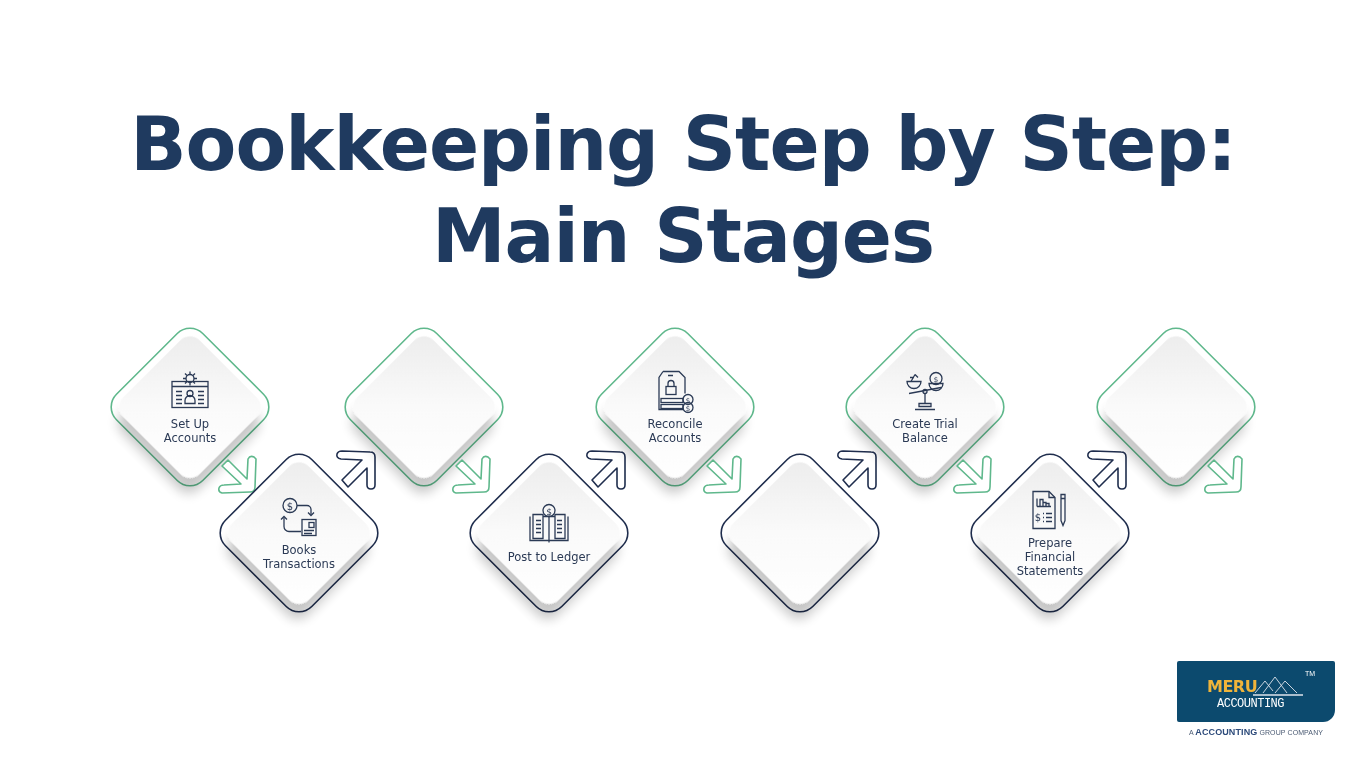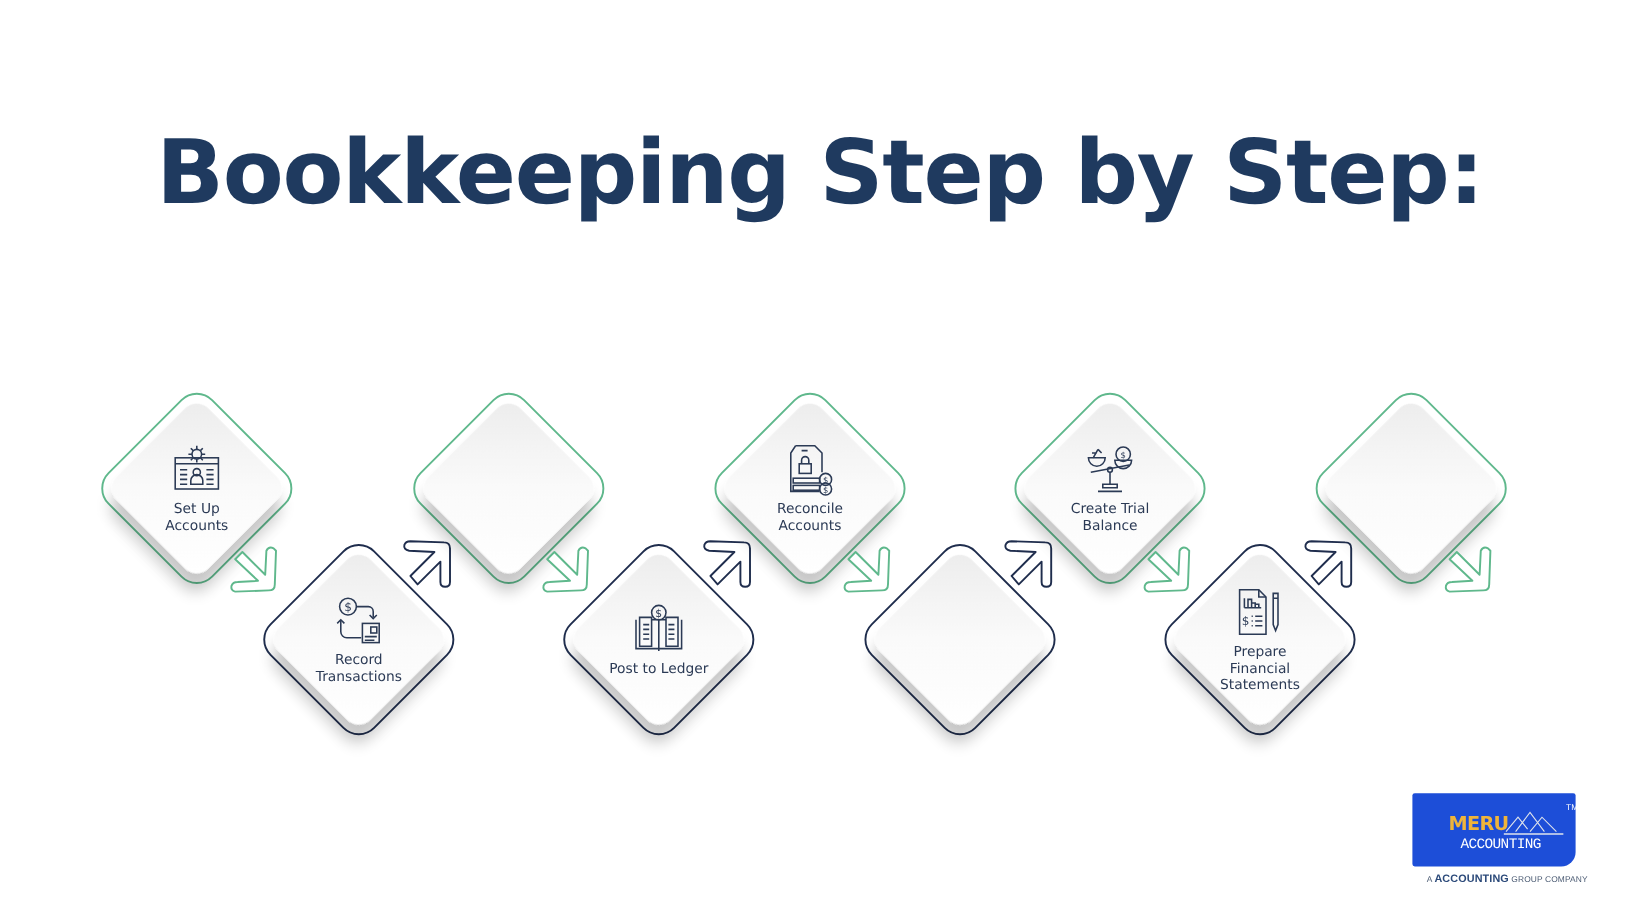--- a/index.html
+++ b/index.html
@@ -24,22 +24,22 @@
     width:120px; text-align:center;
     display:flex; flex-direction:column; align-items:center;
   }
   .stage .icon { width:44px; height:44px; margin-bottom:3px; }
   .stage .label {
     color:#2b3a55; font-size:11.5px; line-height:14px;
     font-family:"DejaVu Sans", sans-serif; font-weight:normal;
     white-space:pre-line;
   }
   .logo {
-    position:absolute; left:1177px; top:661px; width:136px; height:61px;
-    background:#1d4ed8; border-radius:2px 2px 12px 2px;
+    position:absolute; left:1177px; top:661px; width:158px; height:61px;
+    background:#0c4a6e; border-radius:2px 2px 12px 2px;
   }
   .logo .meru {
     position:absolute; left:30px; top:16px; color:#f0b43a;
     font-family:"DejaVu Sans", sans-serif; font-weight:bold; font-size:16px; letter-spacing:-0.5px;
   }
   .logo .acct {
     position:absolute; left:40px; top:36px; color:#ffffff;
     font-family:Liberation Mono, monospace; font-size:12px; letter-spacing:-0.5px;
   }
   .logo .tm {
@@ -50,20 +50,21 @@
     position:absolute; left:1177px; top:727px; width:158px; text-align:center;
     font-size:7px; color:#4b5b73; letter-spacing:0.1px;
   }
   .tagline .brand { font-size:9px; color:#2c4a7a; font-weight:bold; }
 </style>
 </head>
 <body>
 
 <div class="title">
   <span class="line">Bookkeeping Step by Step:</span>
+  <span class="line">Main Stages</span>
 </div>
 
 <svg width="0" height="0" style="position:absolute">
   <defs>
     <filter id="dshadow" x="-30%" y="-30%" width="170%" height="170%">
       <feGaussianBlur in="SourceAlpha" stdDeviation="6"></feGaussianBlur>
       <feOffset dx="10" dy="12"></feOffset>
       <feComponentTransfer>
           <feFuncA type="linear" slope="0.22"></feFuncA>
         </feComponentTransfer>
@@ -73,21 +74,21 @@
         </feMerge>
     </filter>
     <linearGradient id="faceGrad" x1="0" y1="0" x2="1" y2="1">
       <stop offset="0" stop-color="#ececec"></stop>
       <stop offset="0.5" stop-color="#fafafa"></stop>
       <stop offset="1" stop-color="#ffffff"></stop>
     </linearGradient>
   </defs>
 </svg>
 
-<div class="stage" style="left:44px; top:287px;">
+<div class="stage" style="left:70px; top:287px;">
   <svg class="shape" viewBox="0 0 240 240">
     <rect x="59" y="59" width="122" height="122" rx="18" transform="rotate(45 120 120)" fill="#fff" stroke="#5fb88c" stroke-width="1.6"></rect>
     <rect x="66" y="66" width="108" height="108" rx="14" transform="rotate(45 120 120)" fill="url(#faceGrad)" filter="url(#dshadow)"></rect>
     <g fill="#fff" stroke="#5fb88c" stroke-width="1.6" stroke-linejoin="round">
       <path d="M158 173 L177 192 L178 172 Q180 168 184 170 L186 172 L185 200 Q185 205 180 205 L152 206 Q148 205 149 201 Q150 198 154 198 L171 197 L152 179 Z"></path>
     </g>
   </svg>
   <div class="content">
     <svg class="icon" viewBox="0 0 44 44" fill="none" stroke="#2b3a55" stroke-width="1.3">
       <rect x="4" y="12" width="36" height="26"></rect>
@@ -116,21 +117,21 @@
       <circle cx="13" cy="10" r="7"></circle>
       <text x="13" y="14" font-size="10" text-anchor="middle" fill="#2b3a55" stroke="none" font-family="DejaVu Sans, sans-serif">$</text>
       <path d="M20 10h10a4 4 0 0 1 4 4v5"></path>
       <path d="M31 17l3 3 3-3"></path>
       <path d="M24 36h-12a5 5 0 0 1-5-5v-9"></path>
       <path d="M4 24l3-3 3 3"></path>
       <rect x="25" y="24" width="14" height="16"></rect>
       <rect x="32" y="27" width="5" height="5"></rect>
       <path d="M27 35h10M27 38h8"></path>
     </svg>
-    <div class="label">Record
+    <div class="label">Books
 Transactions</div>
   </div>
 </div>
 
 <div class="stage" style="left:304px; top:287px;">
   <svg class="shape" viewBox="0 0 240 240">
     <rect x="59" y="59" width="122" height="122" rx="18" transform="rotate(45 120 120)" fill="#fff" stroke="#5fb88c" stroke-width="1.6"></rect>
     <rect x="66" y="66" width="108" height="108" rx="14" transform="rotate(45 120 120)" fill="url(#faceGrad)" filter="url(#dshadow)"></rect>
     <g fill="#fff" stroke="#5fb88c" stroke-width="1.6" stroke-linejoin="round">
       <path d="M158 173 L177 192 L178 172 Q180 168 184 170 L186 172 L185 200 Q185 205 180 205 L152 206 Q148 205 149 201 Q150 198 154 198 L171 197 L152 179 Z"></path>

